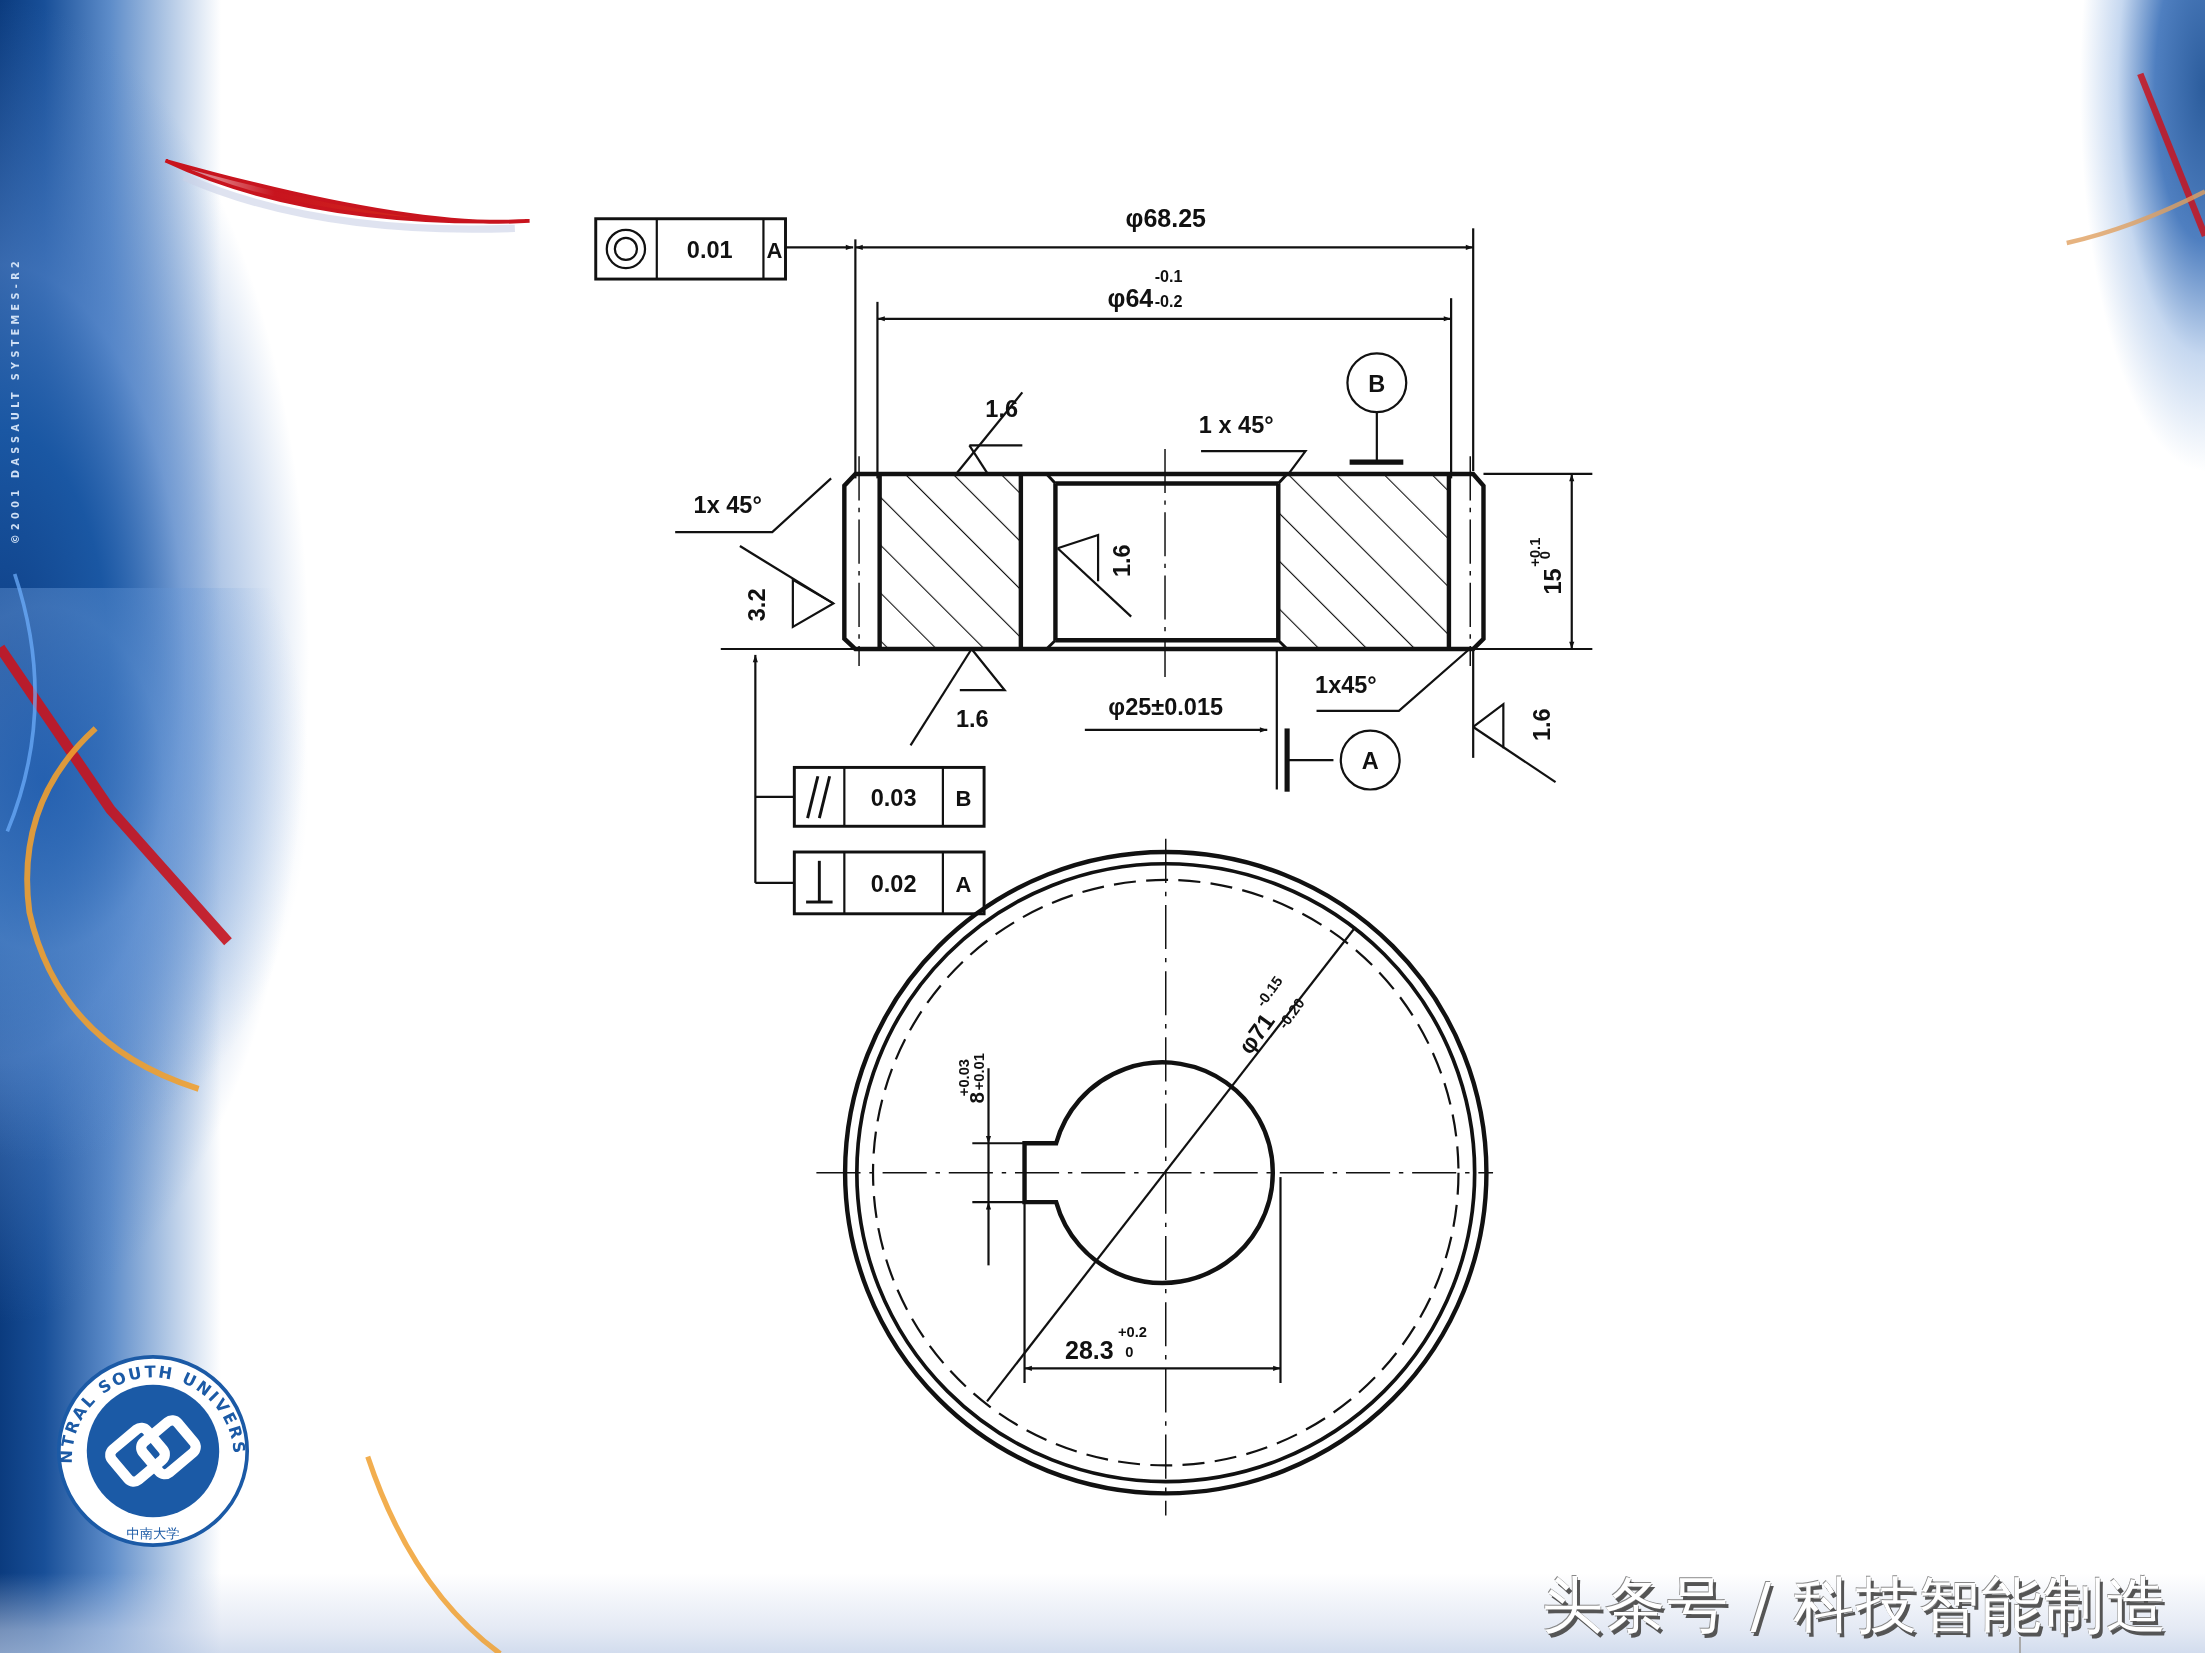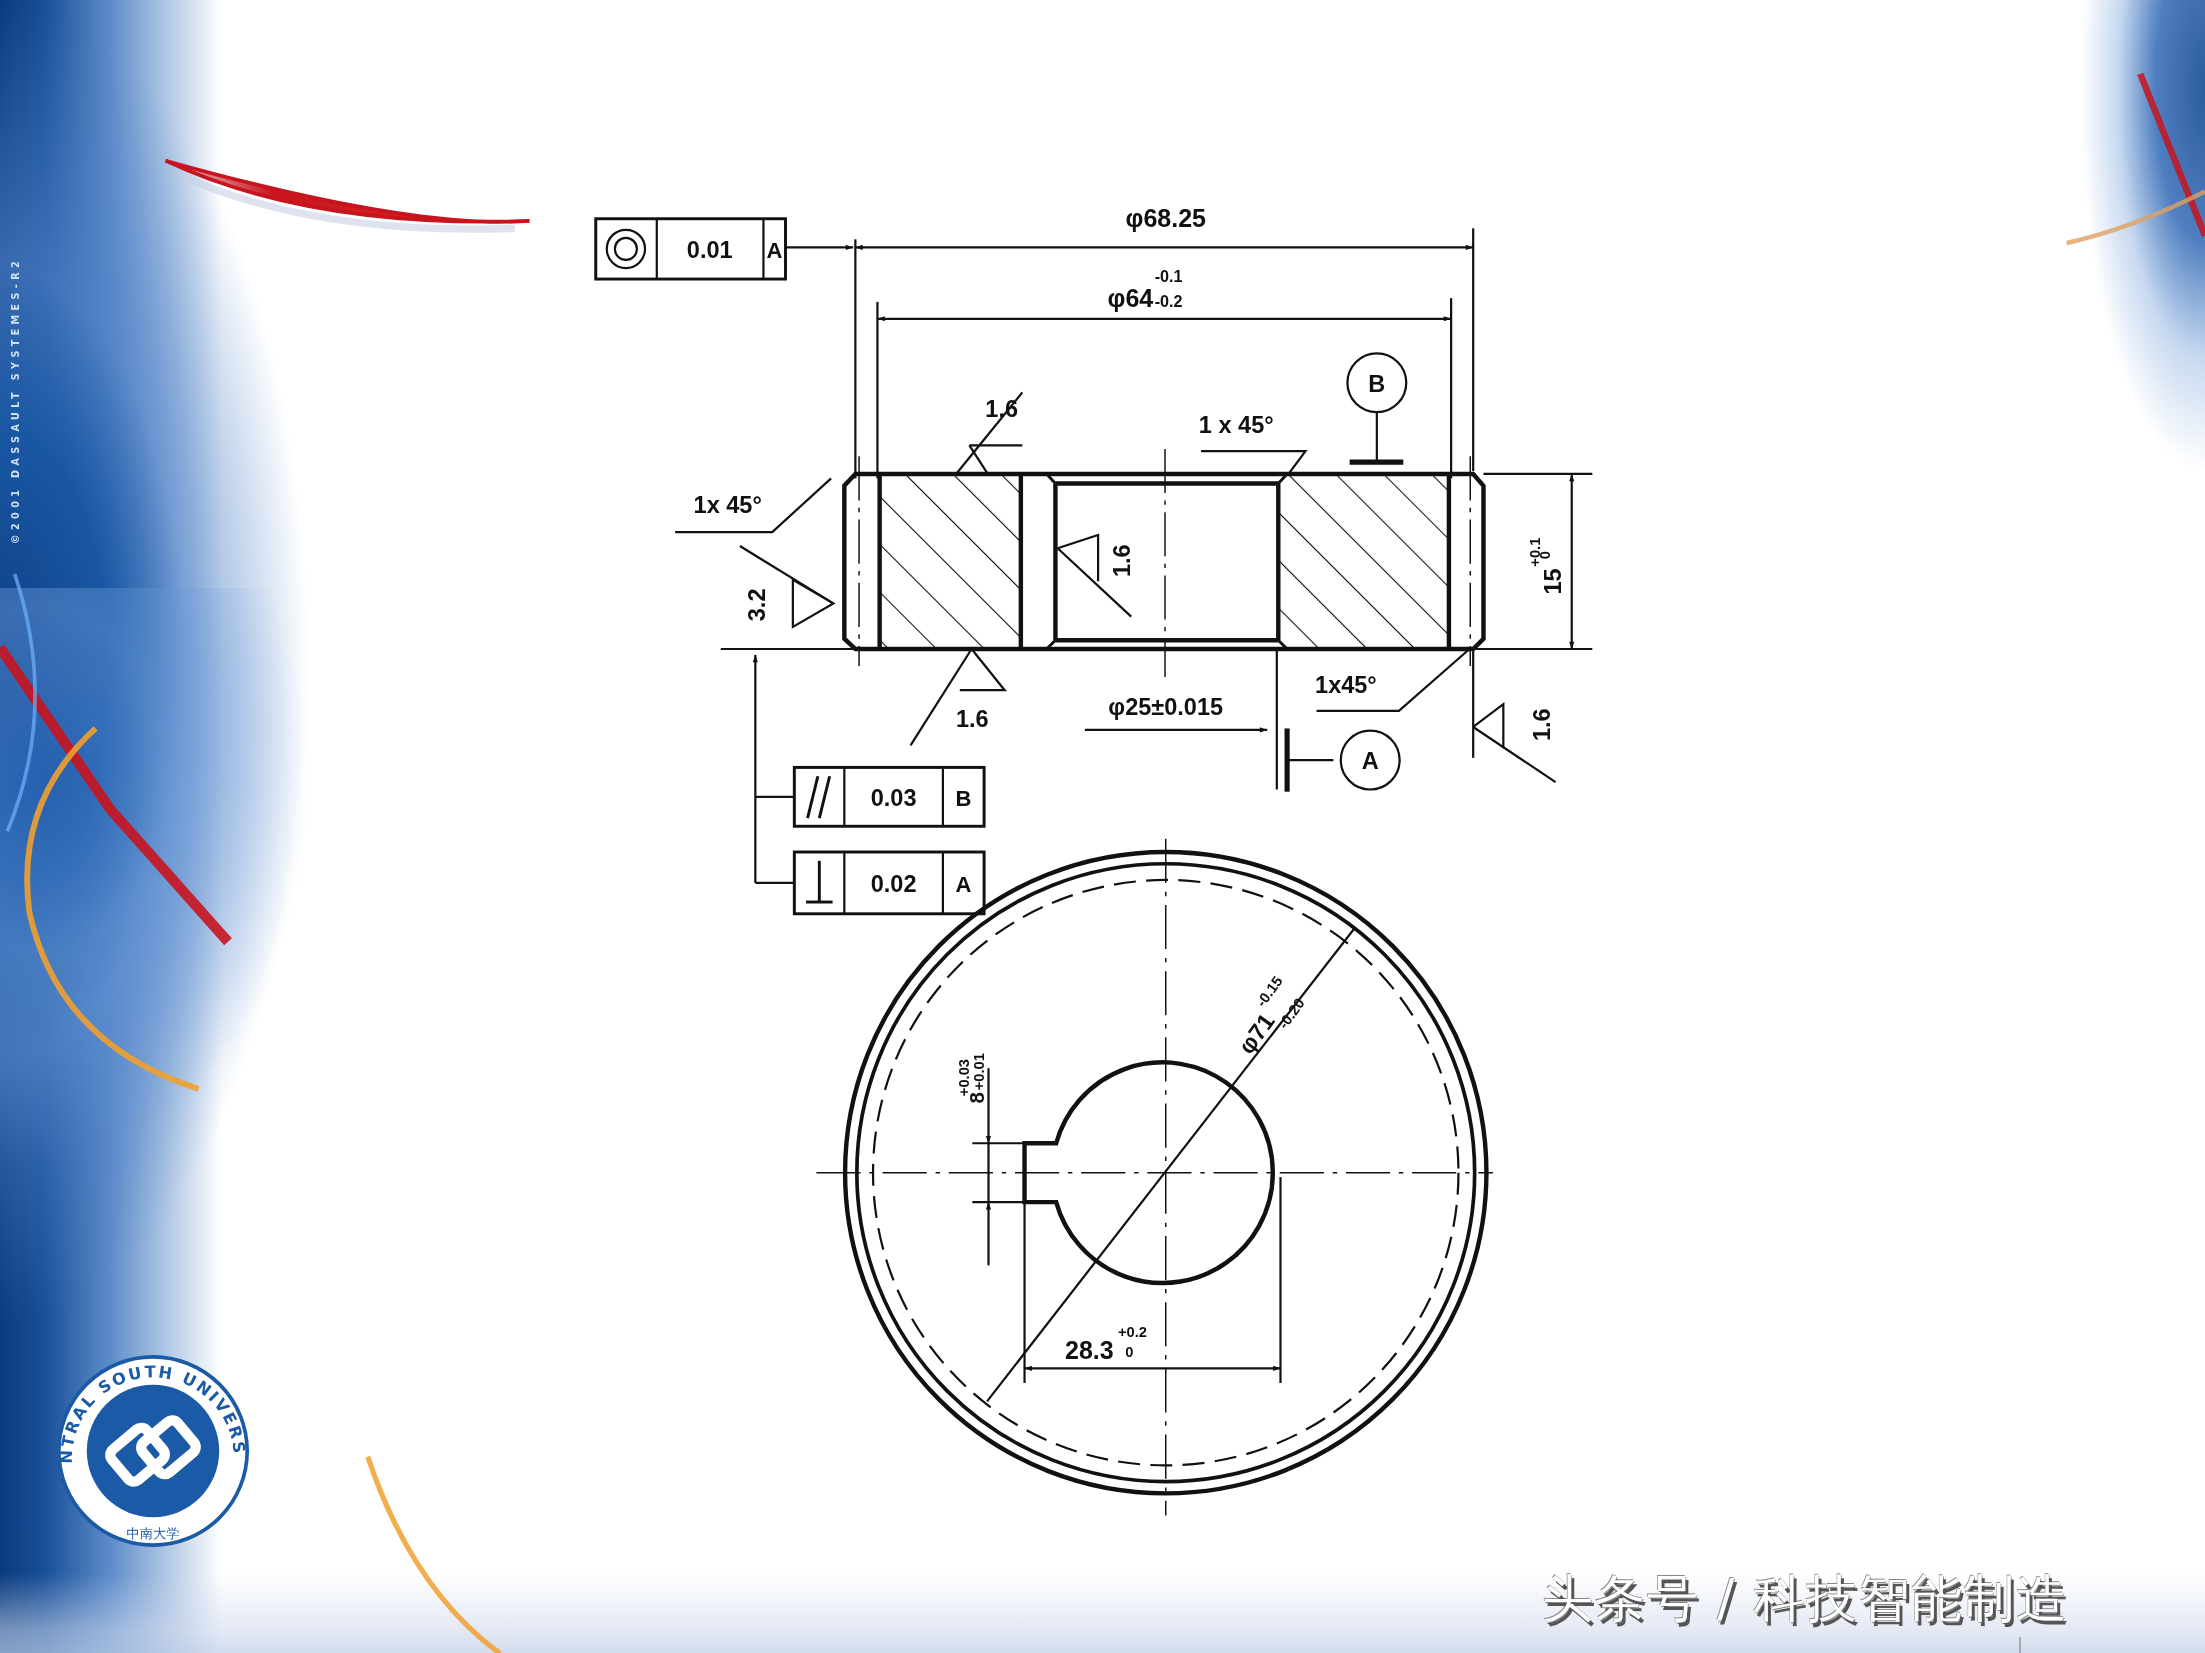--- a/index.html
+++ b/index.html
@@ -35,21 +35,21 @@
   }
   .deco { position: absolute; left: 0; top: 0; }
   .drawing { position: absolute; left: 0; top: 0; }
   .dtext {
     font-family: "Liberation Sans Narrow", "Liberation Sans", sans-serif;
     fill: #111; font-weight: bold;
   }
   .logo { position: absolute; left: 50px; top: 1348px; width: 206px; height: 206px; }
   .watermark {
     position: absolute; left: 1542px; top: 1565px;
-    font-family: "DejaVu Sans", sans-serif; font-size: 51px; color: #ffffff;
+    font-family: "DejaVu Sans", sans-serif; font-size: 61px; color: #ffffff;
     letter-spacing: 1.5px; white-space: nowrap;
     text-shadow: 2.9px 3.7px 0 #555, -0.7px -0.7px 0 #888, 0.7px 0.7px 0 #888;
     text-align: center;
   }
   .wm-tick { position: absolute; left: 2019px; top: 1637px; width: 2.2px; height: 17px; background: #aaa; }
 </style>
 </head>
 <body>
 
 <div class="bg-left"></div>

